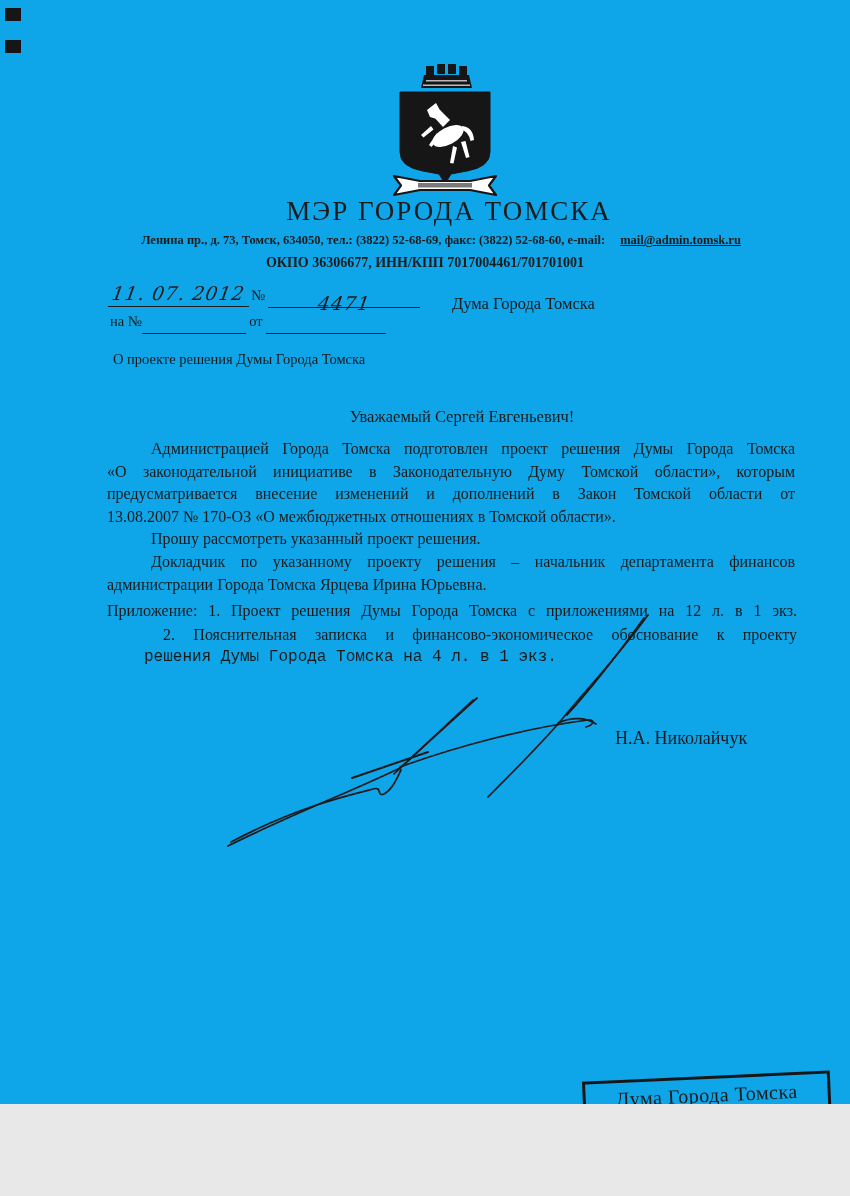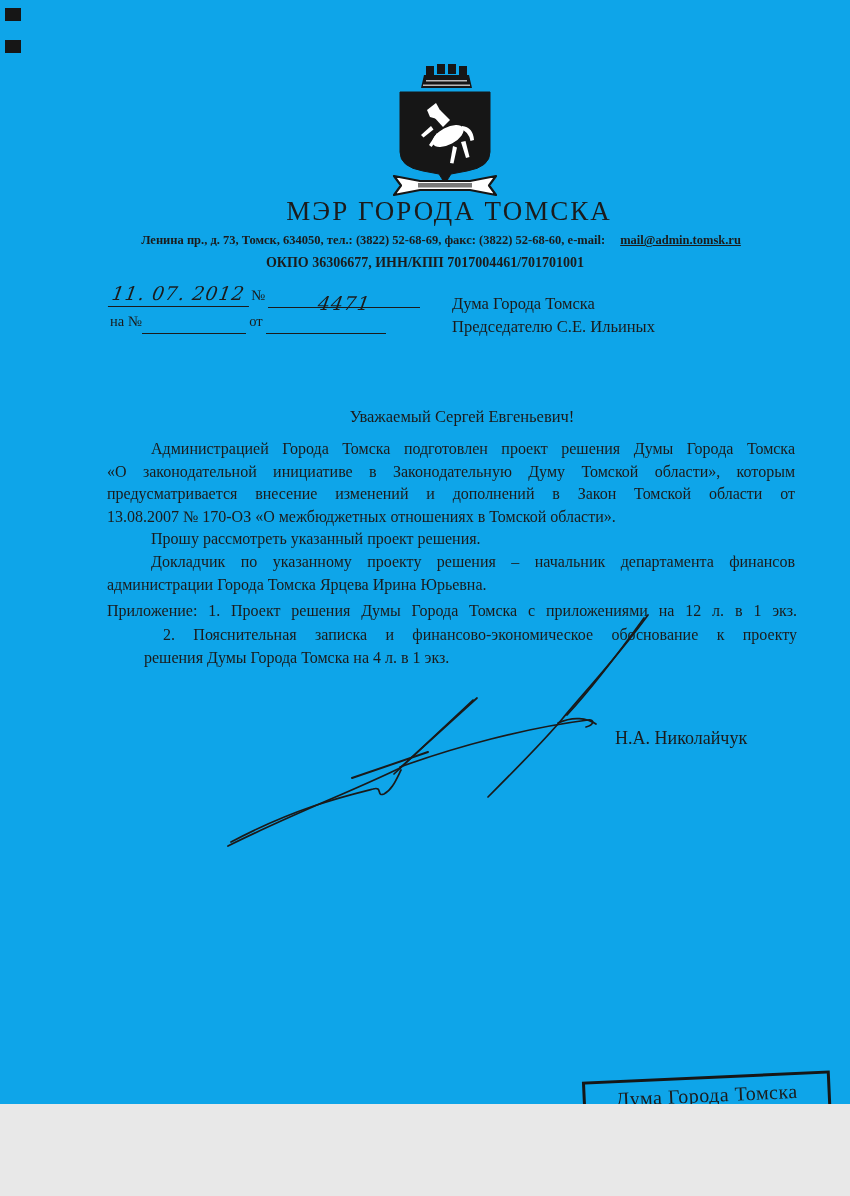--- a/index.html
+++ b/index.html
@@ -18,21 +18,21 @@
   .ref .hwdate{font-size:19px;padding:0 6px 0 2px;}
   .addressee{left:452px;top:292px;font-size:16.5px;line-height:23px;}
   .subject{left:113px;top:351px;font-size:14.5px;}
   .salutation{left:118px;top:407px;width:688px;text-align:center;font-size:16.5px;}
   .bodytext{left:107px;top:438px;width:688px;font-size:16px;line-height:22.6px;}
   .jline{text-align:justify;text-align-last:justify;}
   .lline{text-align:left;}
   .ind{text-indent:44px;}
   .attach{left:107px;top:599px;width:690px;font-size:16px;line-height:23.5px;}
   .attach .l2{padding-left:56px;}
-  .attach .l3{padding-left:37px;}
+  .attach .l3{padding-left:37px;font-family:Liberation Mono, monospace;}
   .signer{left:615px;top:728px;font-size:18px;white-space:nowrap;}
   .sig-svg{left:195px;top:600px;}
   .stamp{left:584px;top:1076px;width:226px;border:3px solid #161616;padding:5px 8px 8px;
          transform:rotate(-2.6deg);transform-origin:center;background:rgba(255,255,255,0);}
   .stamp .s1{text-align:center;font-size:20px;letter-spacing:.5px;white-space:nowrap;}
   .stamp .s2{margin-top:3px;margin-left:24px;font-size:19px;white-space:nowrap;}
   .stamp .s3{margin-top:2px;margin-left:2px;font-size:19px;white-space:nowrap;}
   .stamp .hw{font-size:21px;letter-spacing:2px;color:#222;}
   .stamp .hwline{border-bottom:1.8px solid #1b1b1b;padding:0 6px;}
   .mark{background:#161616;}
@@ -86,23 +86,23 @@
     </div>
     <div>
       <span>на №</span><span class="ucell" style="width:104px;"></span>
       <span>от</span>
       <span class="ucell" style="width:120px;"></span>
     </div>
   </div>
 
   <div class="abs addressee">
     <div>Дума Города Томска</div>
-    <div>Председателю С.Е. Ильиных</div>
   </div>
 
+  <div class="abs subject">О проекте решения Думы Города Томска</div>
 
   <div class="abs salutation">Уважаемый Сергей Евгеньевич!</div>
 
   <div class="abs bodytext">
     <div class="jline ind">Администрацией Города Томска подготовлен проект решения Думы Города Томска</div>
     <div class="jline">«О законодательной инициативе в Законодательную Думу Томской области», которым</div>
     <div class="jline">предусматривается внесение изменений и дополнений в Закон Томской области от</div>
     <div class="lline">13.08.2007 № 170-ОЗ «О межбюджетных отношениях в Томской области».</div>
     <div class="lline ind">Прошу рассмотреть указанный проект решения.</div>
     <div class="jline ind">Докладчик по указанному проекту решения – начальник департамента финансов</div>

